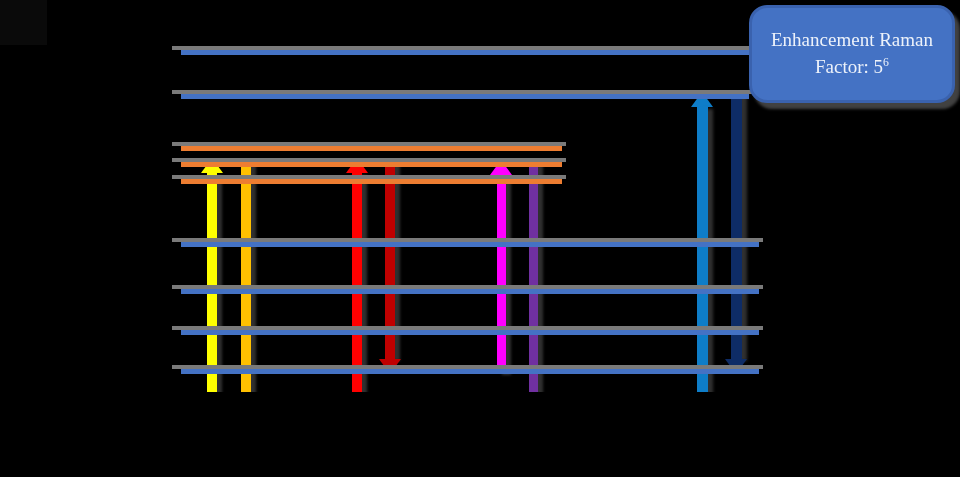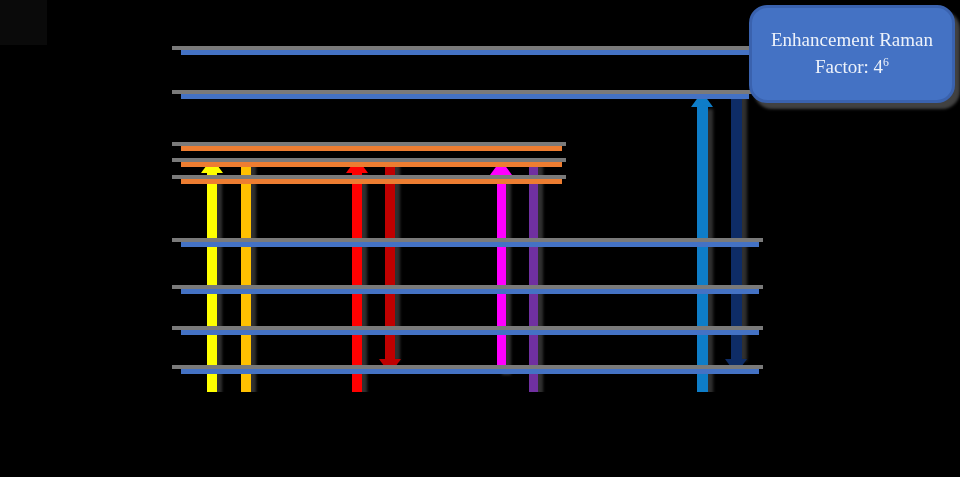--- a/index.html
+++ b/index.html
@@ -128,15 +128,15 @@
       <div class="level" style="left: 181px; top: 162px; width: 381px; background: rgb(237, 125, 49);"></div>
       <div class="level" style="left: 181px; top: 179px; width: 381px; background: rgb(237, 125, 49);"></div>
       <div class="level" style="left: 181px; top: 242px; width: 578px; background: rgb(68, 114, 196);"></div>
       <div class="level" style="left: 181px; top: 289px; width: 578px; background: rgb(68, 114, 196);"></div>
       <div class="level" style="left: 181px; top: 330px; width: 578px; background: rgb(68, 114, 196);"></div>
       <div class="level" style="left: 181px; top: 369px; width: 578px; background: rgb(68, 114, 196);"></div>
       <div class="level" style="left: 181px; top: 406px; width: 578px; background: rgb(68, 114, 196);"></div>
     </div>
   <div class="callout" style="background: rgb(68, 114, 196); border-color: rgb(58, 98, 174); color: rgb(237, 242, 250);">
     <div class="callout-line">Enhancement Raman</div>
-    <div class="callout-line"><span>Factor: 4</span><sup>6</sup></div>
+    <div class="callout-line"><span>Factor: 5</span><sup>6</sup></div>
   </div>
 </div>
 
 </body></html>

